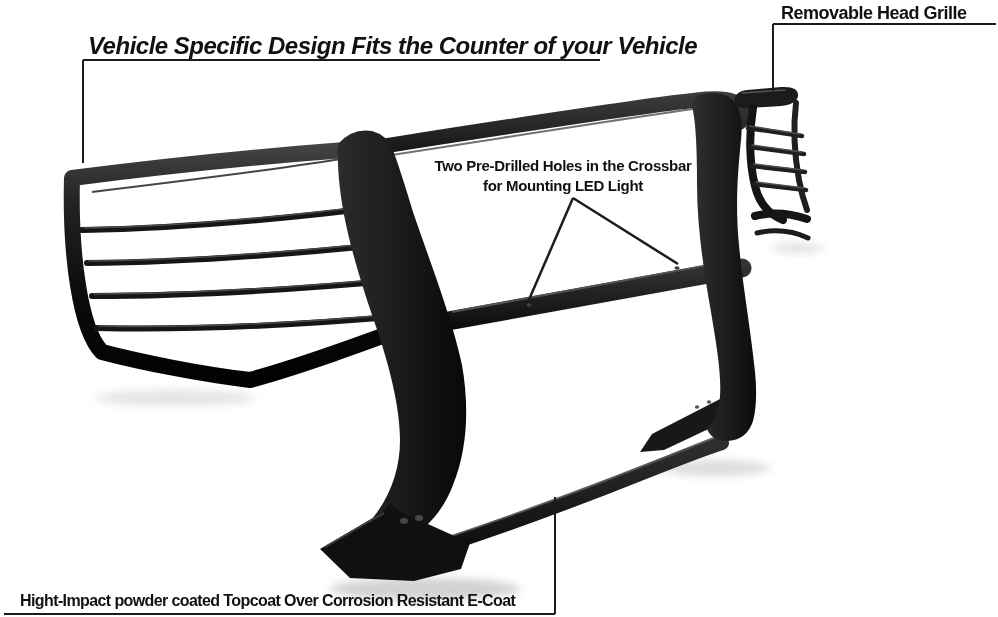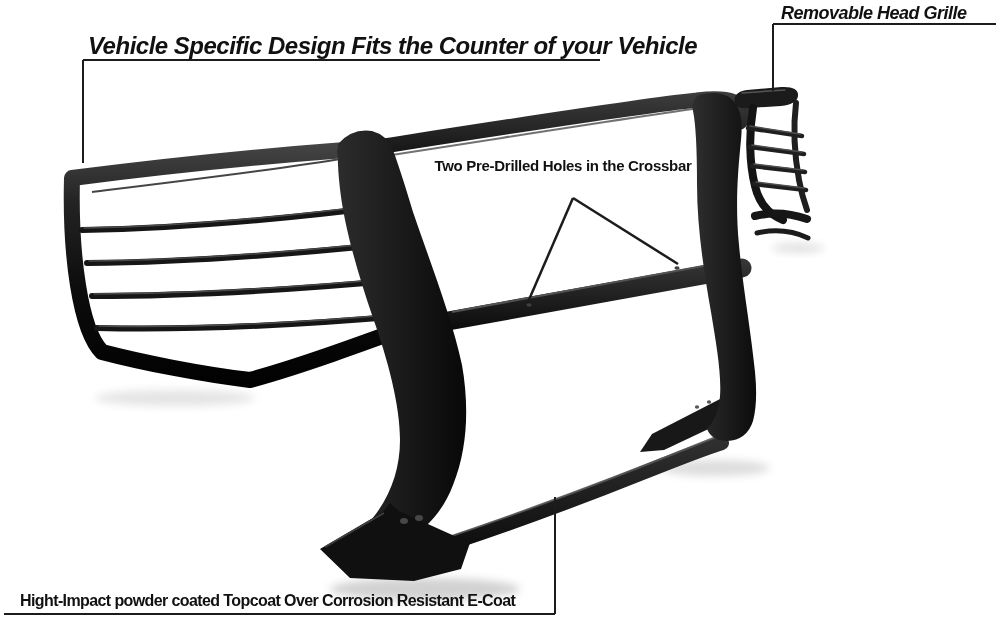--- a/index.html
+++ b/index.html
@@ -7,21 +7,21 @@
   .stage svg{position:absolute;left:0;top:0;}
   .label{
     position:absolute;
     font-family:"Liberation Sans",sans-serif;
     font-weight:700;
     color:var(--text-color,#111111);
     white-space:nowrap;
     letter-spacing:-0.5px;
   }
   .label-tl{left:88px;top:32px;font-size:24px;font-style:italic;}
-  .label-tr{left:781px;top:3px;font-size:18px;font-style:italic;}
+  .label-tr{left:781px;top:3px;font-size:18px;}
   .label-mid{left:563px;top:156px;transform:translateX(-50%);text-align:center;font-size:15px;line-height:20px;letter-spacing:-0.3px;}
   .label-bot{left:20px;top:592px;font-size:16px;letter-spacing:-0.6px;}
   .ann{stroke:var(--line-color,#1c1c1c);fill:none;}
 </style>
 </head>
 <body>
 
 <div class="stage">
 
   <svg width="998" height="617" viewBox="0 0 998 617">
@@ -154,16 +154,17 @@
       <path class="ann" d="M 555 614 L 555 497" stroke-width="2"></path>
     </g>
   </svg>
 
   <div class="label label-tl">Vehicle Specific Design Fits the Counter of your Vehicle</div>
 
   <div class="label label-tr">Removable Head Grille</div>
 
   <div class="label label-mid">
     <div>Two Pre-Drilled Holes in the Crossbar</div>
+    <div>for Mounting LED Light</div>
   </div>
 
   <div class="label label-bot">Hight-Impact powder coated Topcoat Over Corrosion Resistant E-Coat</div>
 </div>
 
 </body></html>

